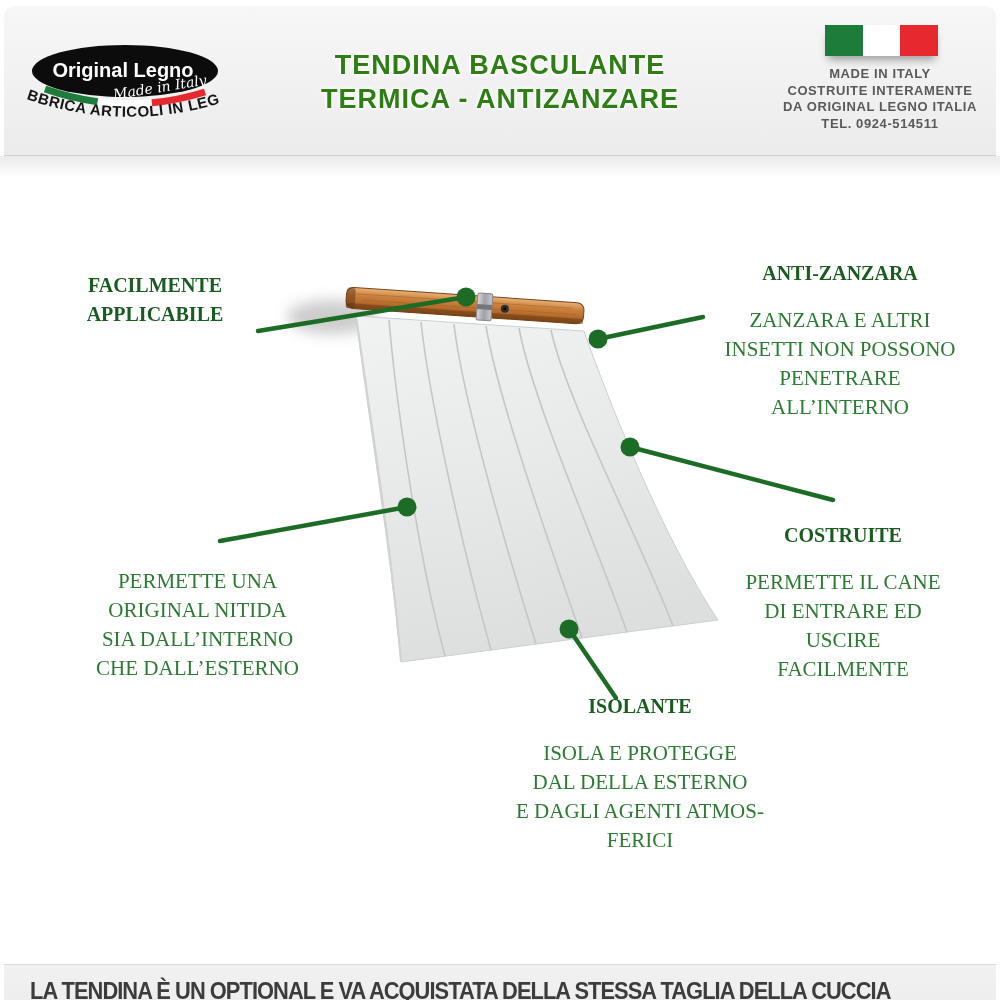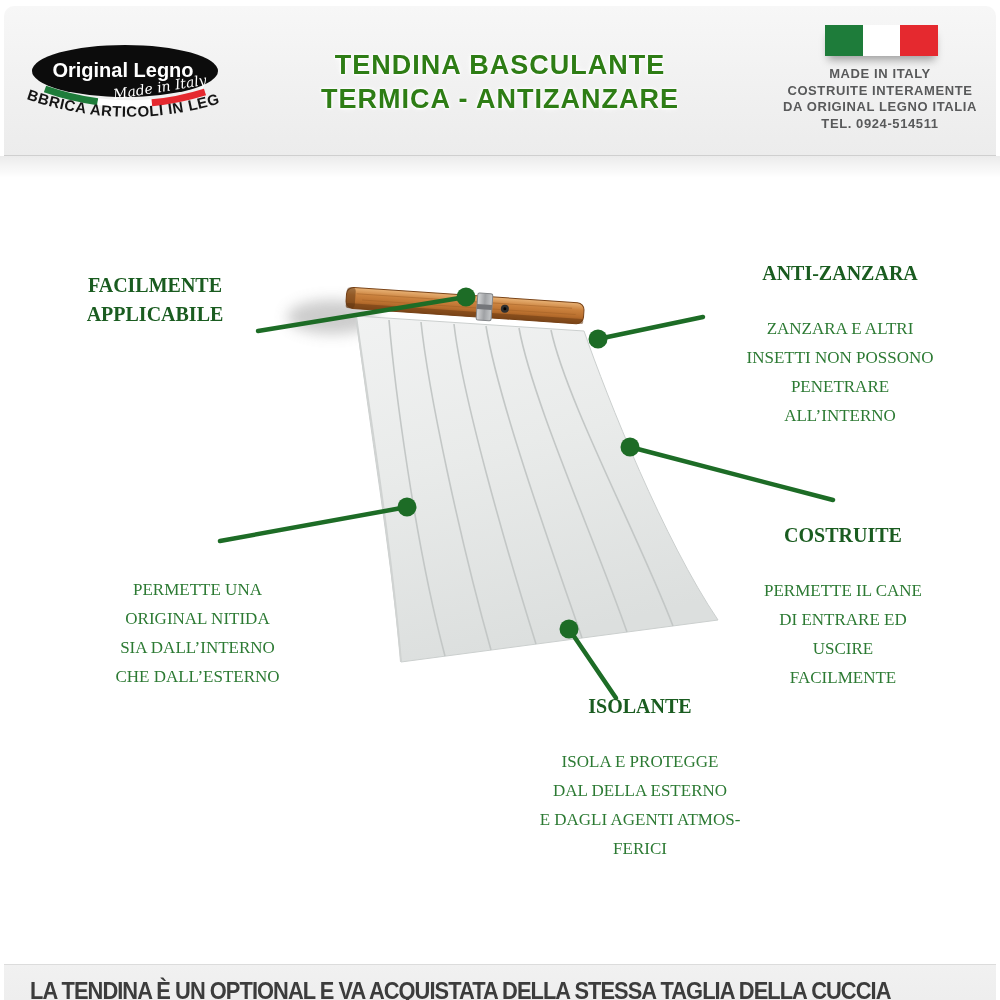--- a/index.html
+++ b/index.html
@@ -34,21 +34,21 @@
   .band-red{background:var(--flag-red);}
   .origin-info{
     position:absolute;left:755px;top:66px;width:250px;text-align:center;
     font-size:13px;font-weight:bold;color:#58595a;line-height:16.5px;
     letter-spacing:0.6px;white-space:pre-line;
   }
   
   .callout{position:absolute;text-align:center;white-space:pre-line;
     font-family:Liberation Serif, serif;}
   .callout .h{font-weight:bold;font-size:20px;line-height:29px;color:var(--callout-heading-green);}
-  .callout .b{font-size:17px;line-height:29px;color:var(--callout-body-green);margin-top:8px;}
+  .callout .b{font-size:21px;line-height:29px;color:var(--callout-body-green);}
   #co-facilmente{left:40px;top:253px;width:230px;}
   #co-anti{left:690px;top:241px;width:300px;}
   #co-trasparente{left:75px;top:549px;width:245px;}
   #co-basculante{left:733px;top:503px;width:220px;}
   #co-isolante{left:470px;top:674px;width:340px;}
   
   .art{position:absolute;left:0;top:0;width:1000px;height:1000px;}
   .callout-line{stroke:var(--line-green);stroke-width:4.5;stroke-linecap:round;}
   .callout-dot{fill:var(--line-green);}
   .seam{fill:none;stroke:#c3c7c6;stroke-width:1.6;}

